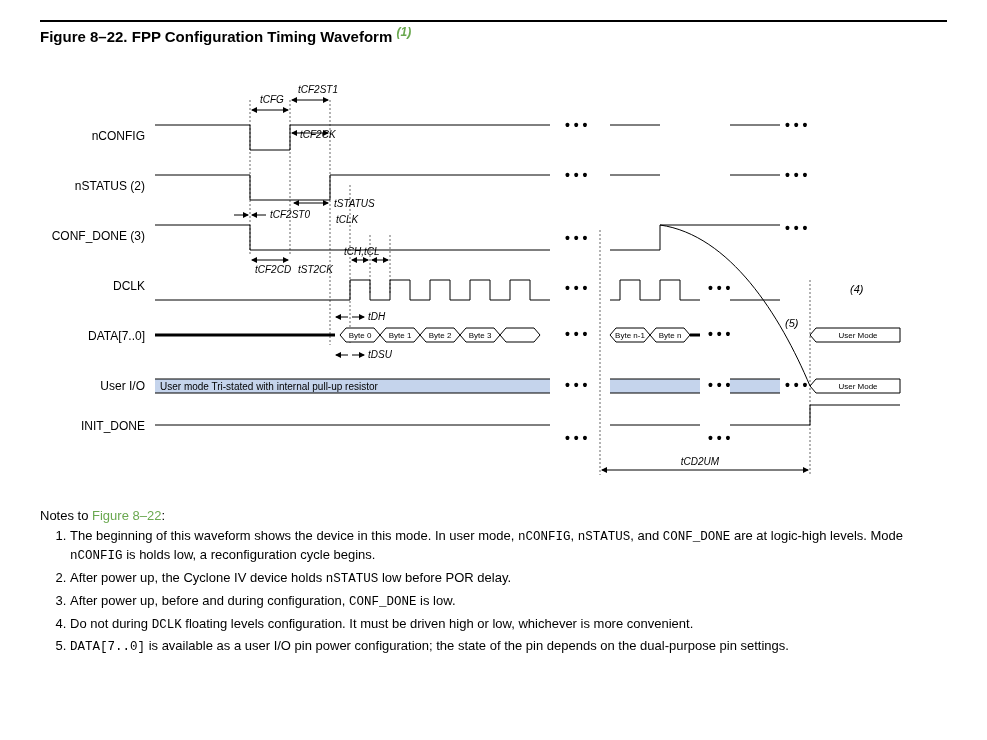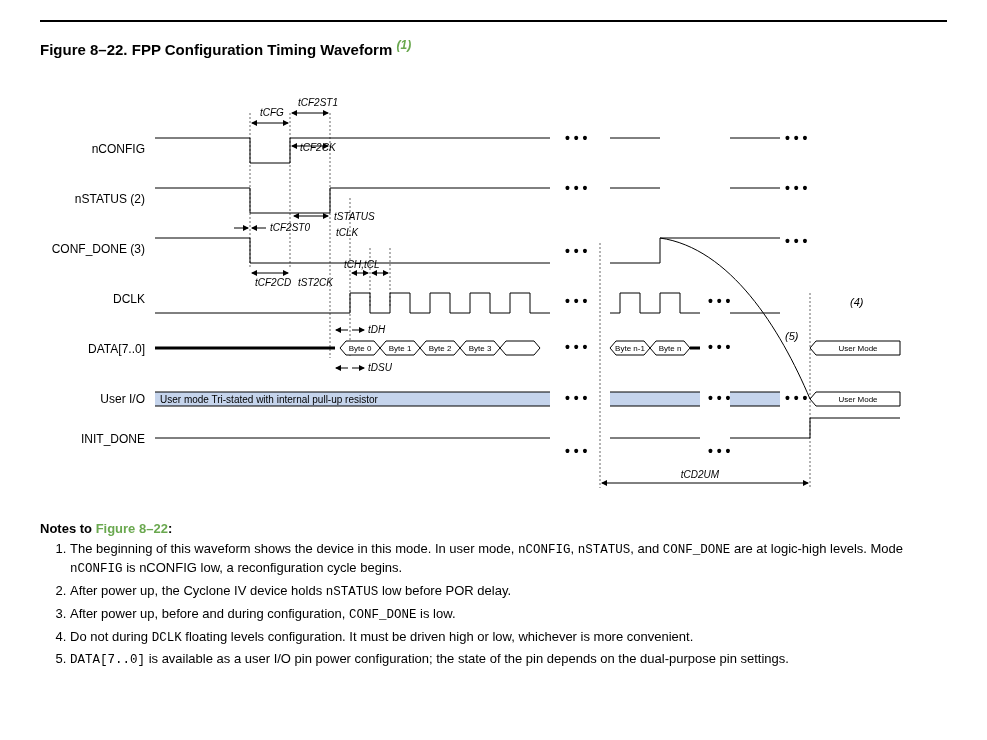--- a/index.html
+++ b/index.html
@@ -7,35 +7,35 @@
     font-size: 13px;
     margin: 0;
     padding: 20px 40px;
     background: #fff;
     color: #000;
     width: 987px;
     box-sizing: border-box;
   }
   .figure-header {
     border-top: 2px solid #000;
-    padding-top: 16px;
+    padding-top: 3px;
     margin-bottom: 10px;
     font-weight: bold;
     font-size: 15px;
   }
   .figure-header .sup {
     color: #6aa84f;
     font-style: italic;
     font-size: 12px;
     vertical-align: super;
   }
   .diagram {
     margin: 10px 0 20px 0;
   }
-  .notes-head { font-weight: bold; margin-top: 0; }
+  .notes-head { font-weight: normal; margin-top: 0; }
   .notes-head .link { color: #6aa84f; }
   .notes { margin: 4px 0 0 0; padding-left: 30px; }
   .notes li { margin-bottom: 4px; line-height: 1.35; }
   code.sig { font-family: "Courier New", monospace; font-size: 12.5px; }
 
   
   .wire { stroke:#000; stroke-width:1; fill:none; }
   .thickwire { stroke:#000; stroke-width:3; fill:none; }
   .dashed { stroke:#000; stroke-width:0.6; stroke-dasharray:2 2; fill:none; }
   .tlabel { font-size:10px; font-style:italic; font-family:Arial; }
@@ -202,21 +202,21 @@
   <line class="wire" x1="562" y1="415" x2="768" y2="415" marker-start="url(#arrL)" marker-end="url(#arrR)"></line>
   <text class="tlabel" x="660" y="410" text-anchor="middle">tCD2UM</text>
 </svg>
 </div>
 
 <div class="notes-head">
   <span>Notes to </span><span class="link">Figure 8–22</span><span>:</span>
 </div>
 <ol class="notes">
   <li>
-    <span>The beginning of this waveform shows the device in this mode. In user mode, </span><code class="sig">nCONFIG</code><span>, </span><code class="sig">nSTATUS</code><span>, and </span><code class="sig">CONF_DONE</code><span> are at logic-high levels. Mode </span><code class="sig">nCONFIG</code><span> is nCONFIG low, a reconfiguration cycle begins.</span>
+    <span>The beginning of this waveform shows the device in this mode. In user mode, </span><code class="sig">nCONFIG</code><span>, </span><code class="sig">nSTATUS</code><span>, and </span><code class="sig">CONF_DONE</code><span> are at logic-high levels. Mode </span><code class="sig">nCONFIG</code><span> is holds low, a reconfiguration cycle begins.</span>
   </li>
   <li>
     <span>After power up, the Cyclone IV device holds </span><code class="sig">nSTATUS</code><span> low before POR delay.</span>
   </li>
   <li>
     <span>After power up, before and during configuration, </span><code class="sig">CONF_DONE</code><span> is low.</span>
   </li>
   <li>
     <span>Do not during </span><code class="sig">DCLK</code><span> floating levels configuration. It must be driven high or low, whichever is more convenient.</span>
   </li>

